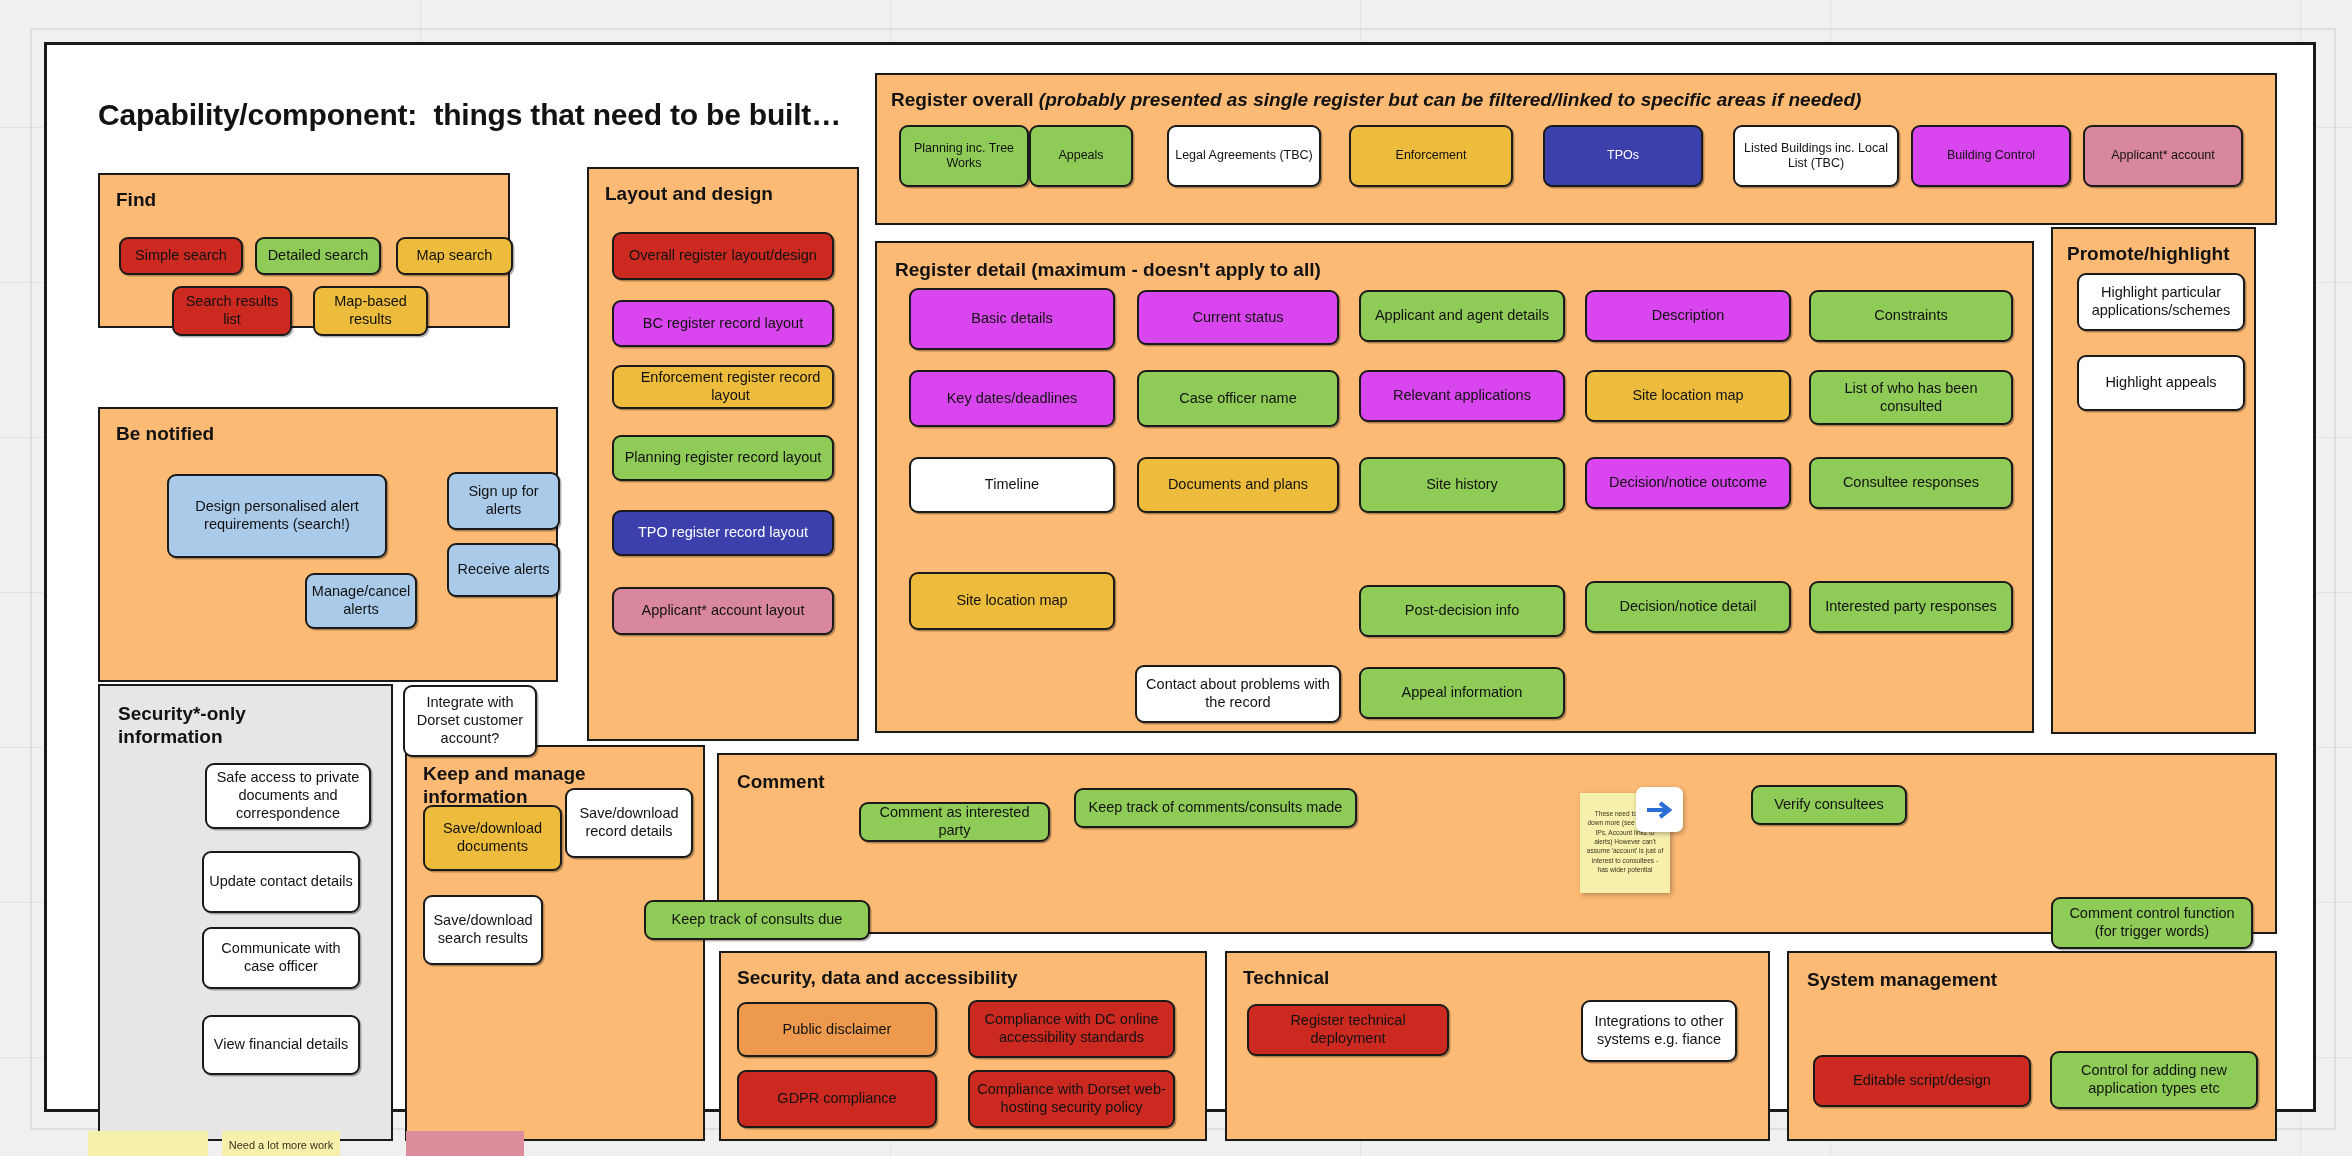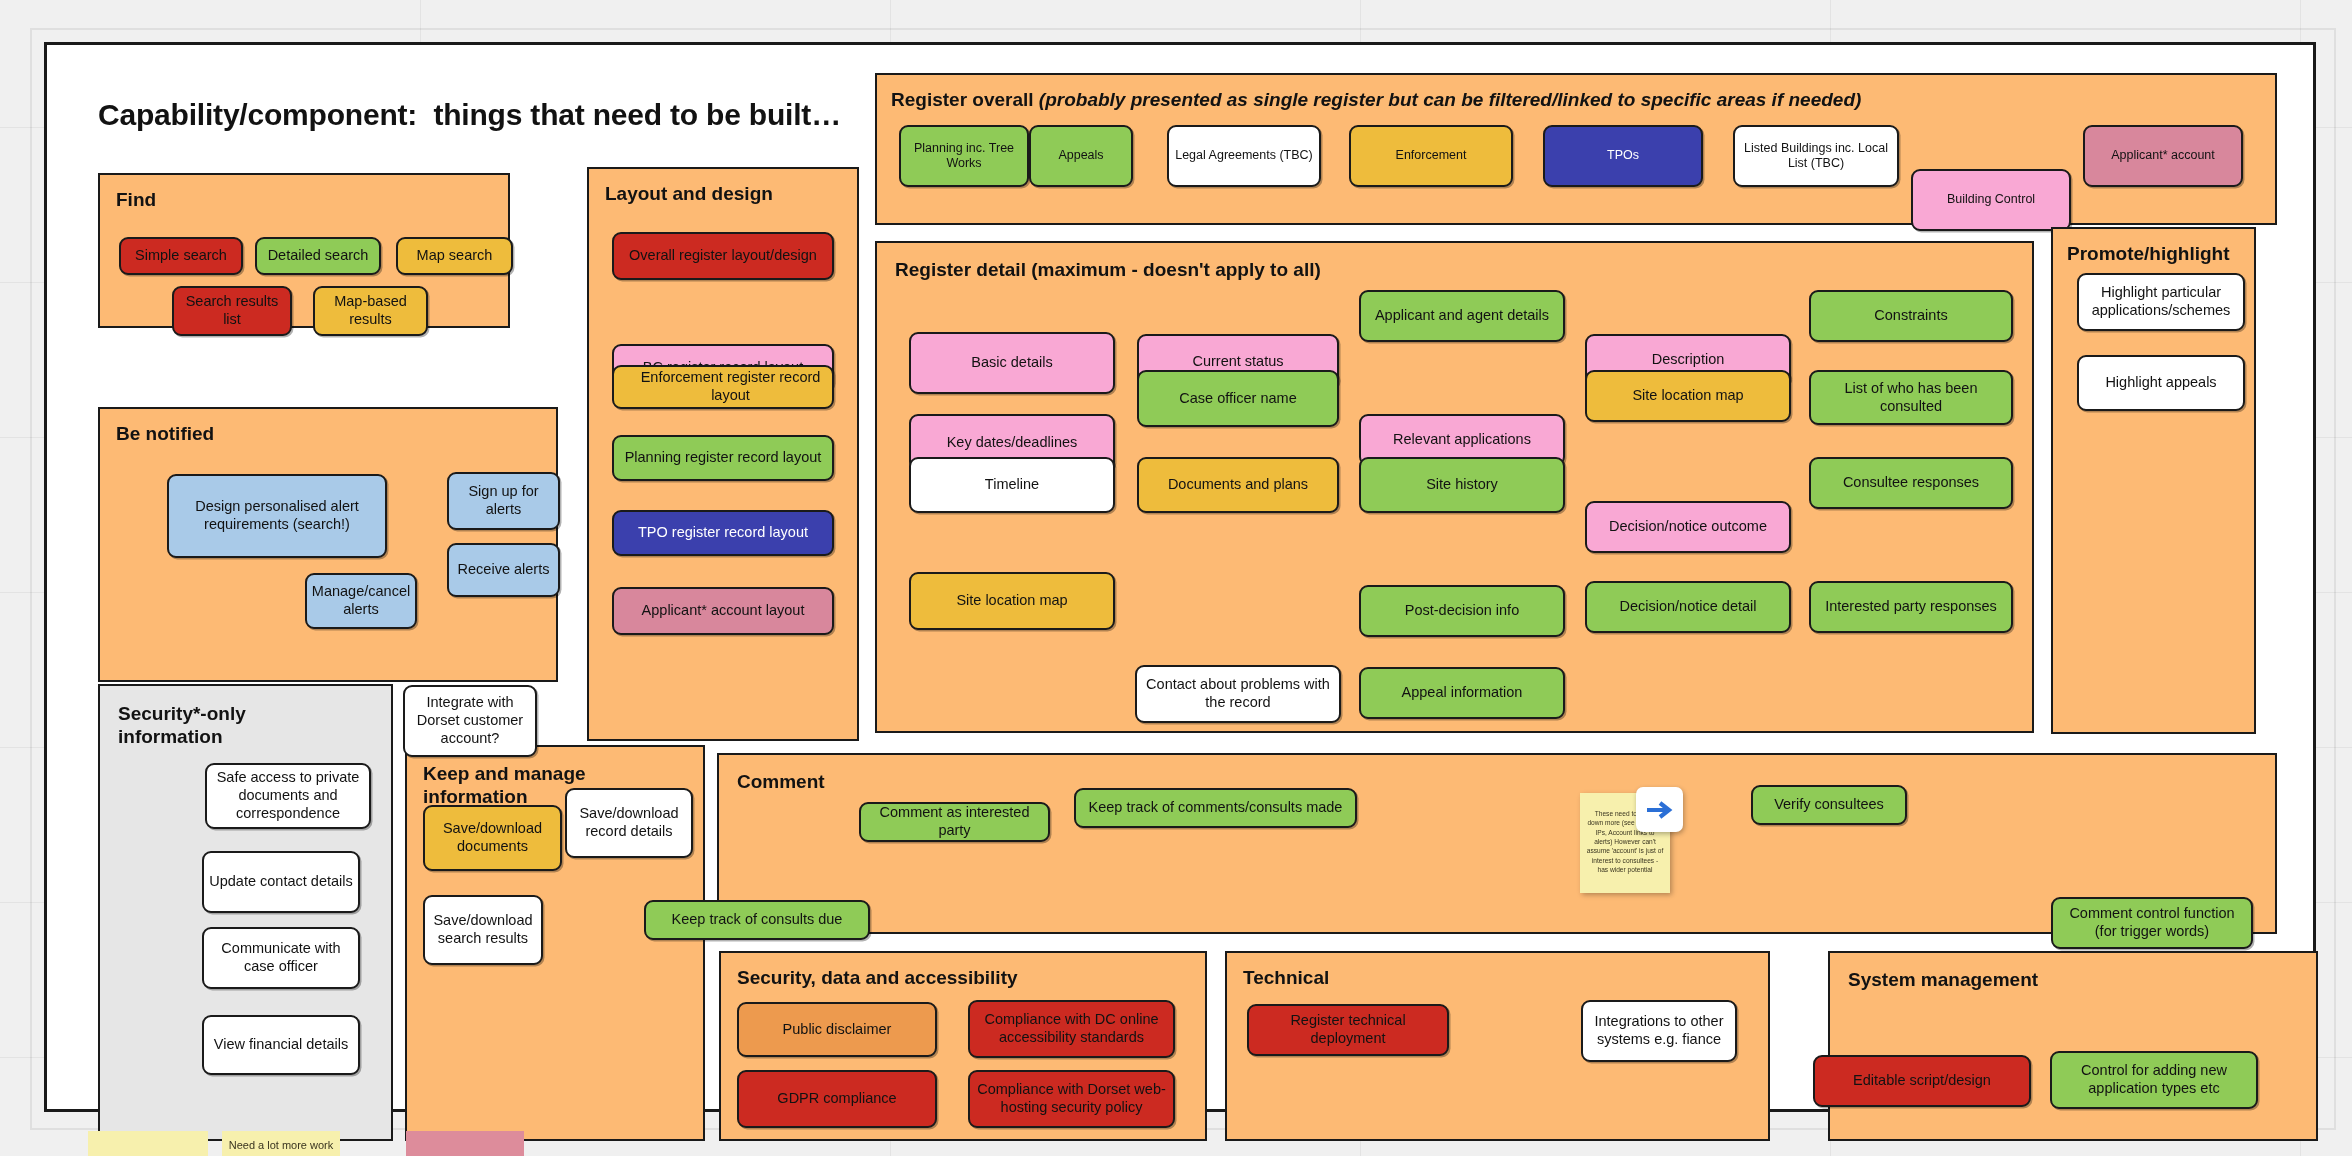--- a/index.html
+++ b/index.html
@@ -31,21 +31,21 @@
   .group{position:absolute;border:2.5px solid #1a1a1a;background:#fdba74;box-sizing:border-box;}
   .group.shaded{background:#e6e6e6;}
   .group-title{position:absolute;font-weight:bold;color:#121212;font-size:19px;line-height:1.2;}
 
   
   .node{position:absolute;box-sizing:border-box;border:2.5px solid #1a1a1a;
     border-radius:9px;display:flex;align-items:center;justify-content:center;
     text-align:center;color:#121212;font-size:14.5px;line-height:1.22;
     padding:2px 5px;box-shadow:1.5px 1.5px 0 rgba(0,0,0,.30);}
   .c-red{background:#cc2a21;}
-  .c-orange{background:#f9a8d4;margin-top:44px;}
+  .c-orange{background:#d946ef;}
   .c-lightorange{background:#ed9a4e;}
   .c-yellow{background:#eebc3c;}
   .c-green{background:#8fcb57;}
   .c-blue-dark{background:#3b40ad;color:#fff;}
   .c-blue-light{background:#a9cae8;}
   .c-pink{background:#d8879c;}
   .c-white{background:#ffffff;}
 
   .small{font-size:12.5px;}
 
@@ -191,21 +191,21 @@
   <div class="node c-red" style="left:921px;top:955px;width:207px;height:58px;">Compliance with DC online accessibility standards</div>
   <div class="node c-red" style="left:690px;top:1025px;width:200px;height:58px;">GDPR compliance</div>
   <div class="node c-red" style="left:921px;top:1025px;width:207px;height:58px;">Compliance with Dorset web-hosting security policy</div>
 
   <div class="group" style="left:1178px;top:906px;width:545px;height:190px;">
     <div class="group-title" style="left:16px;top:14px;">Technical</div>
   </div>
   <div class="node c-red" style="left:1200px;top:959px;width:202px;height:52px;">Register technical deployment</div>
   <div class="node c-white" style="left:1534px;top:955px;width:156px;height:62px;">Integrations to other systems e.g. fiance</div>
 
-  <div class="group" style="left:1740px;top:906px;width:490px;height:190px;margin-left:41px;">
+  <div class="group" style="left:1740px;top:906px;width:490px;height:190px;">
     <div class="group-title" style="left:18px;top:16px;white-space:nowrap;">System management</div>
   </div>
   <div class="node c-red" style="left:1766px;top:1010px;width:218px;height:52px;">Editable script/design</div>
   <div class="node c-green" style="left:2003px;top:1006px;width:208px;height:58px;">Control for adding new application types etc</div>
 
 </div>
 
 <div class="bottom-strip">
   <div class="bstick" style="left:88px;width:120px;height:40px;"></div>
   <div class="bstick" style="left:222px;width:118px;height:40px;">Need a lot more work</div>

